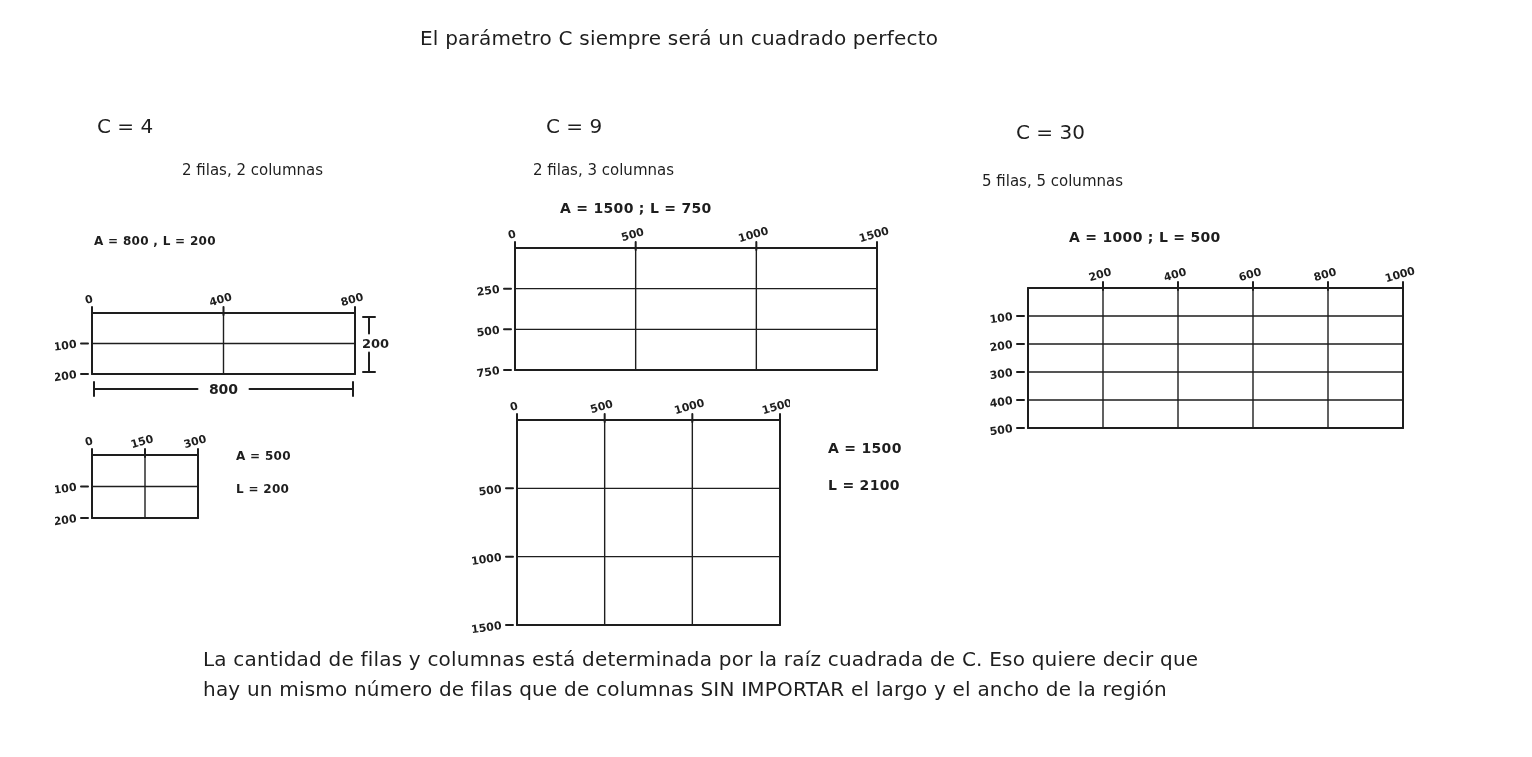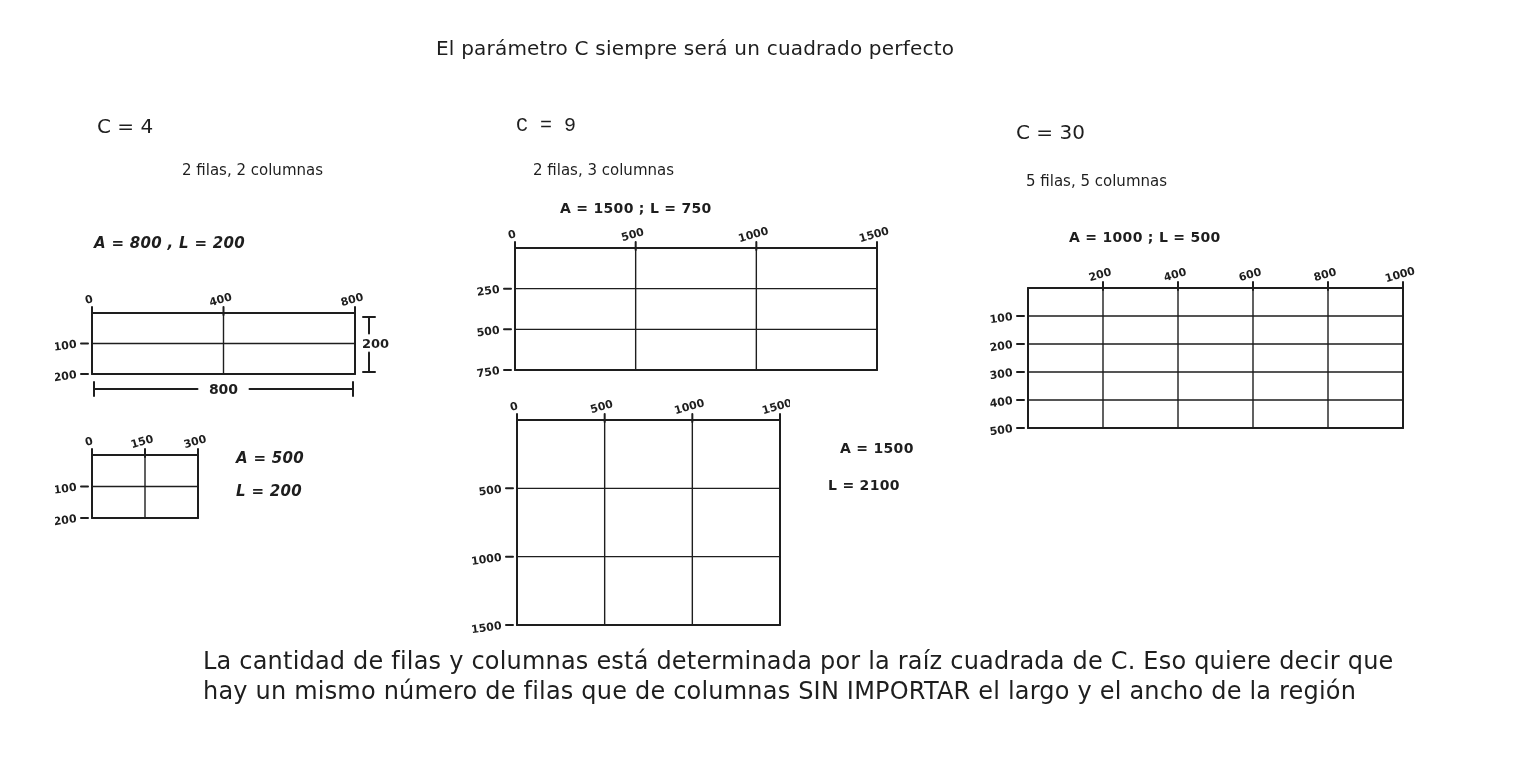--- a/index.html
+++ b/index.html
@@ -12,32 +12,32 @@
     height: 757px;
     position: relative;
     overflow: hidden;
     font-family: "DejaVu Sans", sans-serif;
     color: #1e1e1e;
   }
   .abs { position: absolute; white-space: nowrap; }
   .title-text { font-size: 20px; letter-spacing: 0.2px; }
   .heading { font-size: 20px; }
   .subheading { font-size: 15px; }
-  .al-label { font-size: 15px; font-weight: bold; letter-spacing: 0.3px; font-style: italic; }
+  .al-label { font-size: 12px; font-weight: bold; letter-spacing: 0.3px; }
   .al-label-sm { font-size: 14px; font-weight: bold; letter-spacing: 0.3px; }
-  .footer-line { font-size: 24px; letter-spacing: 0.2px; }
+  .footer-line { font-size: 20px; letter-spacing: 0.2px; }
   .grid-host { position: absolute; }
   svg text {
     font-family: "DejaVu Sans", sans-serif;
   }
 </style>
 </head>
 <body>
 
-<div class="abs title-text" style="left:420px; top:36px;margin-left:16px;">El parámetro C siempre será un cuadrado perfecto</div>
+<div class="abs title-text" style="left:420px; top:26px;">El parámetro C siempre será un cuadrado perfecto</div>
 
 <div class="abs heading" style="left:97px; top:114px;">C = 4</div>
 <div class="abs subheading" style="left:134px; top:161px;margin-left:48px;">2 filas, 2 columnas</div>
 <div class="abs al-label" style="left:94px; top:234px;">A = 800 ,   L = 200</div>
 <div class="grid-host" style="left: 55px; top: 280px; width: 365px; height: 125px;"><svg width="365" height="125">
       <line x1="37" y1="33" x2="37" y2="94" stroke="#1e1e1e" stroke-width="2" stroke-linecap="round"></line>
       <line x1="168.5" y1="33" x2="168.5" y2="94" stroke="#1e1e1e" stroke-width="1.4" stroke-linecap="round"></line>
       <line x1="300" y1="33" x2="300" y2="94" stroke="#1e1e1e" stroke-width="2" stroke-linecap="round"></line>
       <line x1="37" y1="33" x2="300" y2="33" stroke="#1e1e1e" stroke-width="2" stroke-linecap="round"></line>
       <line x1="37" y1="63.5" x2="300" y2="63.5" stroke="#1e1e1e" stroke-width="1.4" stroke-linecap="round"></line>
@@ -77,21 +77,21 @@
       <line x1="143" y1="21" x2="143" y2="29" stroke="#1e1e1e" stroke-width="2" stroke-linecap="round"></line>
       <text x="141" y="17" fill="#1e1e1e" font-size="11" font-weight="bold" text-anchor="middle" transform="rotate(-16 141 17)">300</text>
       <line x1="26" y1="58.5" x2="33" y2="58.5" stroke="#1e1e1e" stroke-width="2" stroke-linecap="round"></line>
       <text x="22" y="62.5" fill="#1e1e1e" font-size="11" font-weight="bold" text-anchor="end" transform="rotate(-8 22 62.5)">100</text>
       <line x1="26" y1="90" x2="33" y2="90" stroke="#1e1e1e" stroke-width="2" stroke-linecap="round"></line>
       <text x="22" y="94" fill="#1e1e1e" font-size="11" font-weight="bold" text-anchor="end" transform="rotate(-8 22 94)">200</text>
     </svg></div>
 <div class="abs al-label" style="left:236px; top:449px;">A = 500</div>
 <div class="abs al-label" style="left:236px; top:482px;">L = 200</div>
 
-<div class="abs heading" style="left:516px; top:114px;font-family:Liberation Mono, monospace;">C = 9</div>
+<div class="abs heading" style="left:546px; top:114px;">C = 9</div>
 <div class="abs subheading" style="left:533px; top:161px;">2 filas, 3 columnas</div>
 <div class="abs al-label-sm" style="left:560px; top:200px;">A = 1500 ;   L = 750</div>
 <div class="grid-host" style="left: 460px; top: 213px; width: 445px; height: 165px;"><svg width="445" height="165">
       <line x1="55" y1="35" x2="55" y2="157" stroke="#1e1e1e" stroke-width="2" stroke-linecap="round"></line>
       <line x1="175.66666666666669" y1="35" x2="175.66666666666669" y2="157" stroke="#1e1e1e" stroke-width="1.4" stroke-linecap="round"></line>
       <line x1="296.33333333333337" y1="35" x2="296.33333333333337" y2="157" stroke="#1e1e1e" stroke-width="1.4" stroke-linecap="round"></line>
       <line x1="417" y1="35" x2="417" y2="157" stroke="#1e1e1e" stroke-width="2" stroke-linecap="round"></line>
       <line x1="55" y1="35" x2="417" y2="35" stroke="#1e1e1e" stroke-width="2" stroke-linecap="round"></line>
       <line x1="55" y1="75.66666666666666" x2="417" y2="75.66666666666666" stroke="#1e1e1e" stroke-width="1.4" stroke-linecap="round"></line>
       <line x1="55" y1="116.33333333333333" x2="417" y2="116.33333333333333" stroke="#1e1e1e" stroke-width="1.4" stroke-linecap="round"></line>
@@ -128,25 +128,25 @@
       <text x="250.33333333333334" y="27" fill="#1e1e1e" font-size="11" font-weight="bold" text-anchor="middle" transform="rotate(-16 250.33333333333334 27)">1000</text>
       <line x1="340" y1="31" x2="340" y2="39" stroke="#1e1e1e" stroke-width="2" stroke-linecap="round"></line>
       <text x="338" y="27" fill="#1e1e1e" font-size="11" font-weight="bold" text-anchor="middle" transform="rotate(-16 338 27)">1500</text>
       <line x1="66" y1="105.33333333333333" x2="73" y2="105.33333333333333" stroke="#1e1e1e" stroke-width="2" stroke-linecap="round"></line>
       <text x="62" y="109.33333333333333" fill="#1e1e1e" font-size="11" font-weight="bold" text-anchor="end" transform="rotate(-8 62 109.33333333333333)">500</text>
       <line x1="66" y1="173.66666666666666" x2="73" y2="173.66666666666666" stroke="#1e1e1e" stroke-width="2" stroke-linecap="round"></line>
       <text x="62" y="177.66666666666666" fill="#1e1e1e" font-size="11" font-weight="bold" text-anchor="end" transform="rotate(-8 62 177.66666666666666)">1000</text>
       <line x1="66" y1="242" x2="73" y2="242" stroke="#1e1e1e" stroke-width="2" stroke-linecap="round"></line>
       <text x="62" y="246" fill="#1e1e1e" font-size="11" font-weight="bold" text-anchor="end" transform="rotate(-8 62 246)">1500</text>
     </svg></div>
-<div class="abs al-label-sm" style="left:828px; top:440px;margin-left:12px;">A = 1500</div>
+<div class="abs al-label-sm" style="left:828px; top:440px;">A = 1500</div>
 <div class="abs al-label-sm" style="left:828px; top:477px;">L = 2100</div>
 
 <div class="abs heading" style="left:1016px; top:120px;">C = 30</div>
-<div class="abs subheading" style="left:1026px; top:172px;">5 filas, 5 columnas</div>
+<div class="abs subheading" style="left:982px; top:172px;">5 filas, 5 columnas</div>
 <div class="abs al-label-sm" style="left:1069px; top:229px;">A = 1000   ;    L = 500</div>
 <div class="grid-host" style="left: 975px; top: 252px; width: 465px; height: 185px;"><svg width="465" height="185">
       <line x1="53" y1="36" x2="53" y2="176" stroke="#1e1e1e" stroke-width="2" stroke-linecap="round"></line>
       <line x1="128" y1="36" x2="128" y2="176" stroke="#1e1e1e" stroke-width="1.4" stroke-linecap="round"></line>
       <line x1="203" y1="36" x2="203" y2="176" stroke="#1e1e1e" stroke-width="1.4" stroke-linecap="round"></line>
       <line x1="278" y1="36" x2="278" y2="176" stroke="#1e1e1e" stroke-width="1.4" stroke-linecap="round"></line>
       <line x1="353" y1="36" x2="353" y2="176" stroke="#1e1e1e" stroke-width="1.4" stroke-linecap="round"></line>
       <line x1="428" y1="36" x2="428" y2="176" stroke="#1e1e1e" stroke-width="2" stroke-linecap="round"></line>
       <line x1="53" y1="36" x2="428" y2="36" stroke="#1e1e1e" stroke-width="2" stroke-linecap="round"></line>
       <line x1="53" y1="64" x2="428" y2="64" stroke="#1e1e1e" stroke-width="1.4" stroke-linecap="round"></line>

